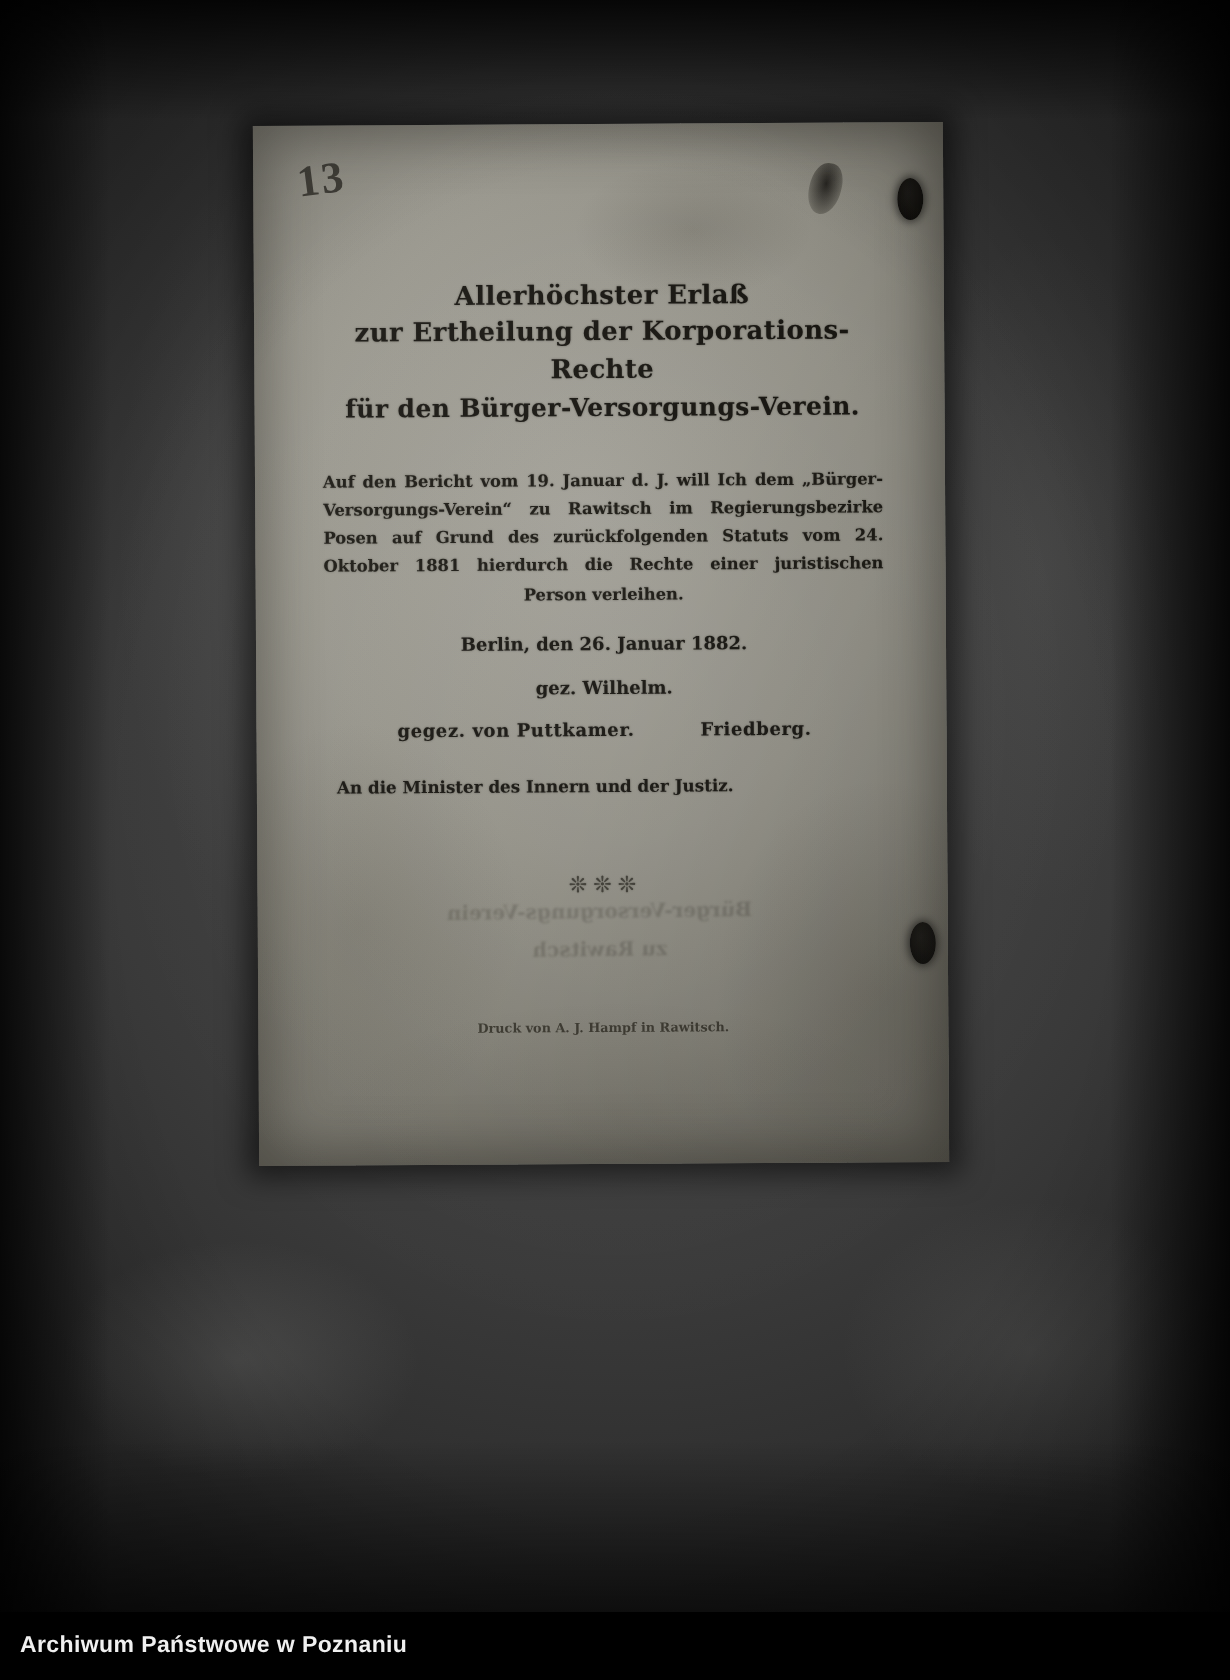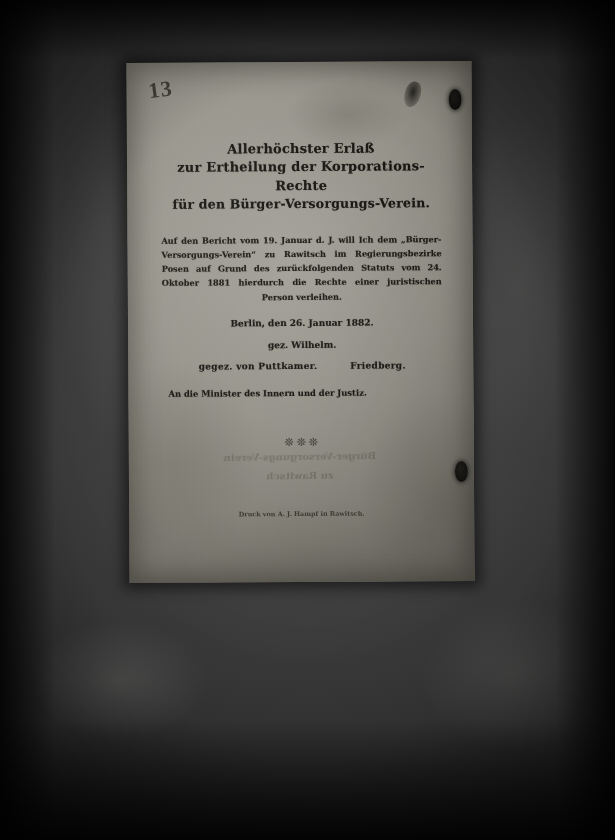--- a/index.html
+++ b/index.html
@@ -296,13 +296,16 @@
     <div class="sheet-inner-shadow"></div>
     <div id="sheet-blur-overlay"></div>
   </div>
 
   <div class="vign"></div>
   <div class="edge-dark-top"></div>
   <div class="edge-dark-left"></div>
   <div class="edge-dark-right"></div>
   <div class="edge-dark-bottom"></div>
 
+  <div id="caption-bar">
+    <div id="caption-text">Archiwum Państwowe w Poznaniu</div>
+  </div>
 </div>
 
 </body></html>

